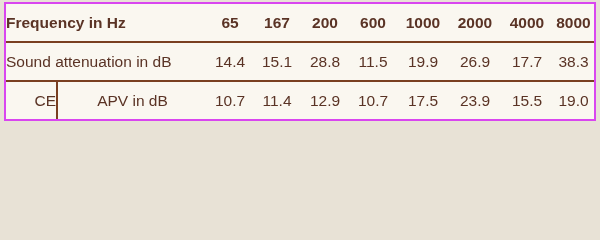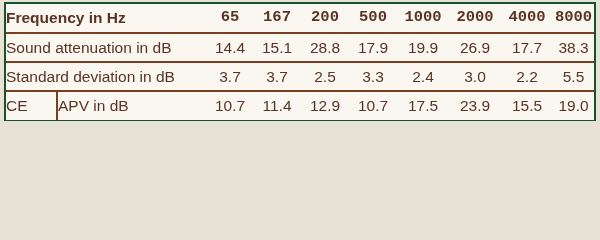--- a/index.html
+++ b/index.html
@@ -15,21 +15,21 @@
   }
 
   
   #attenuation-table {
     position: absolute;
     left: 4px;
     top: 2px;
     width: 592px;
     height: 119px;
     box-sizing: border-box;
-    border: 2px solid #14532d;
+    border: 2px solid #d946ef;
     background: #faf7f0;
   }
 
   .tbl {
     width: 100%;
     height: 100%;
     border-collapse: collapse;
     table-layout: fixed;
     background: #faf7f0;
   }
@@ -64,35 +64,34 @@
     font-size: 15.5px;
   }
 
   
   .num {
     text-align: center;
     white-space: nowrap;
   }
   .head-row .num {
     font-weight: bold;
-    font-family: Liberation Mono, monospace;
   }
 
   
   .ce-cell {
-    text-align: left;
+    text-align: right;
     border-right: 2px solid #7a3f21;
     white-space: nowrap;
   }
   .ce-spacer {
     border-right: 0;
   }
 
   .spanlabel {
-    text-align: left;
+    text-align: center;
     padding-left: 22px;
     white-space: nowrap;
   }
 </style>
 </head>
 <body>
 
 <div id="attenuation-table">
   <table class="tbl">
     <colgroup>
@@ -106,50 +105,39 @@
       <col style="width:52px">
       <col style="width:52px">
       <col style="width:41px">
     </colgroup>
     <tbody>
       <tr class="head-row">
         <th class="label-cell ce-spacer" colspan="2">Frequency in Hz</th>
         <th class="num">65</th>
         <th class="num">167</th>
         <th class="num">200</th>
-        <th class="num">500</th>
+        <th class="num">600</th>
         <th class="num">1000</th>
         <th class="num">2000</th>
         <th class="num">4000</th>
         <th class="num">8000</th>
       </tr>
 
       <tr>
         <td class="label-cell ce-spacer" colspan="2">Sound attenuation in dB</td>
         <td class="num">14.4</td>
         <td class="num">15.1</td>
         <td class="num">28.8</td>
-        <td class="num">17.9</td>
+        <td class="num">11.5</td>
         <td class="num">19.9</td>
         <td class="num">26.9</td>
         <td class="num">17.7</td>
         <td class="num">38.3</td>
       </tr>
 
-      <tr>
-        <td class="label-cell ce-spacer" colspan="2">Standard deviation in dB</td>
-        <td class="num">3.7</td>
-        <td class="num">3.7</td>
-        <td class="num">2.5</td>
-        <td class="num">3.3</td>
-        <td class="num">2.4</td>
-        <td class="num">3.0</td>
-        <td class="num">2.2</td>
-        <td class="num">5.5</td>
-      </tr>
 
       <tr>
         <td class="ce-cell">CE</td>
         <td class="spanlabel">APV in dB</td>
         <td class="num">10.7</td>
         <td class="num">11.4</td>
         <td class="num">12.9</td>
         <td class="num">10.7</td>
         <td class="num">17.5</td>
         <td class="num">23.9</td>

